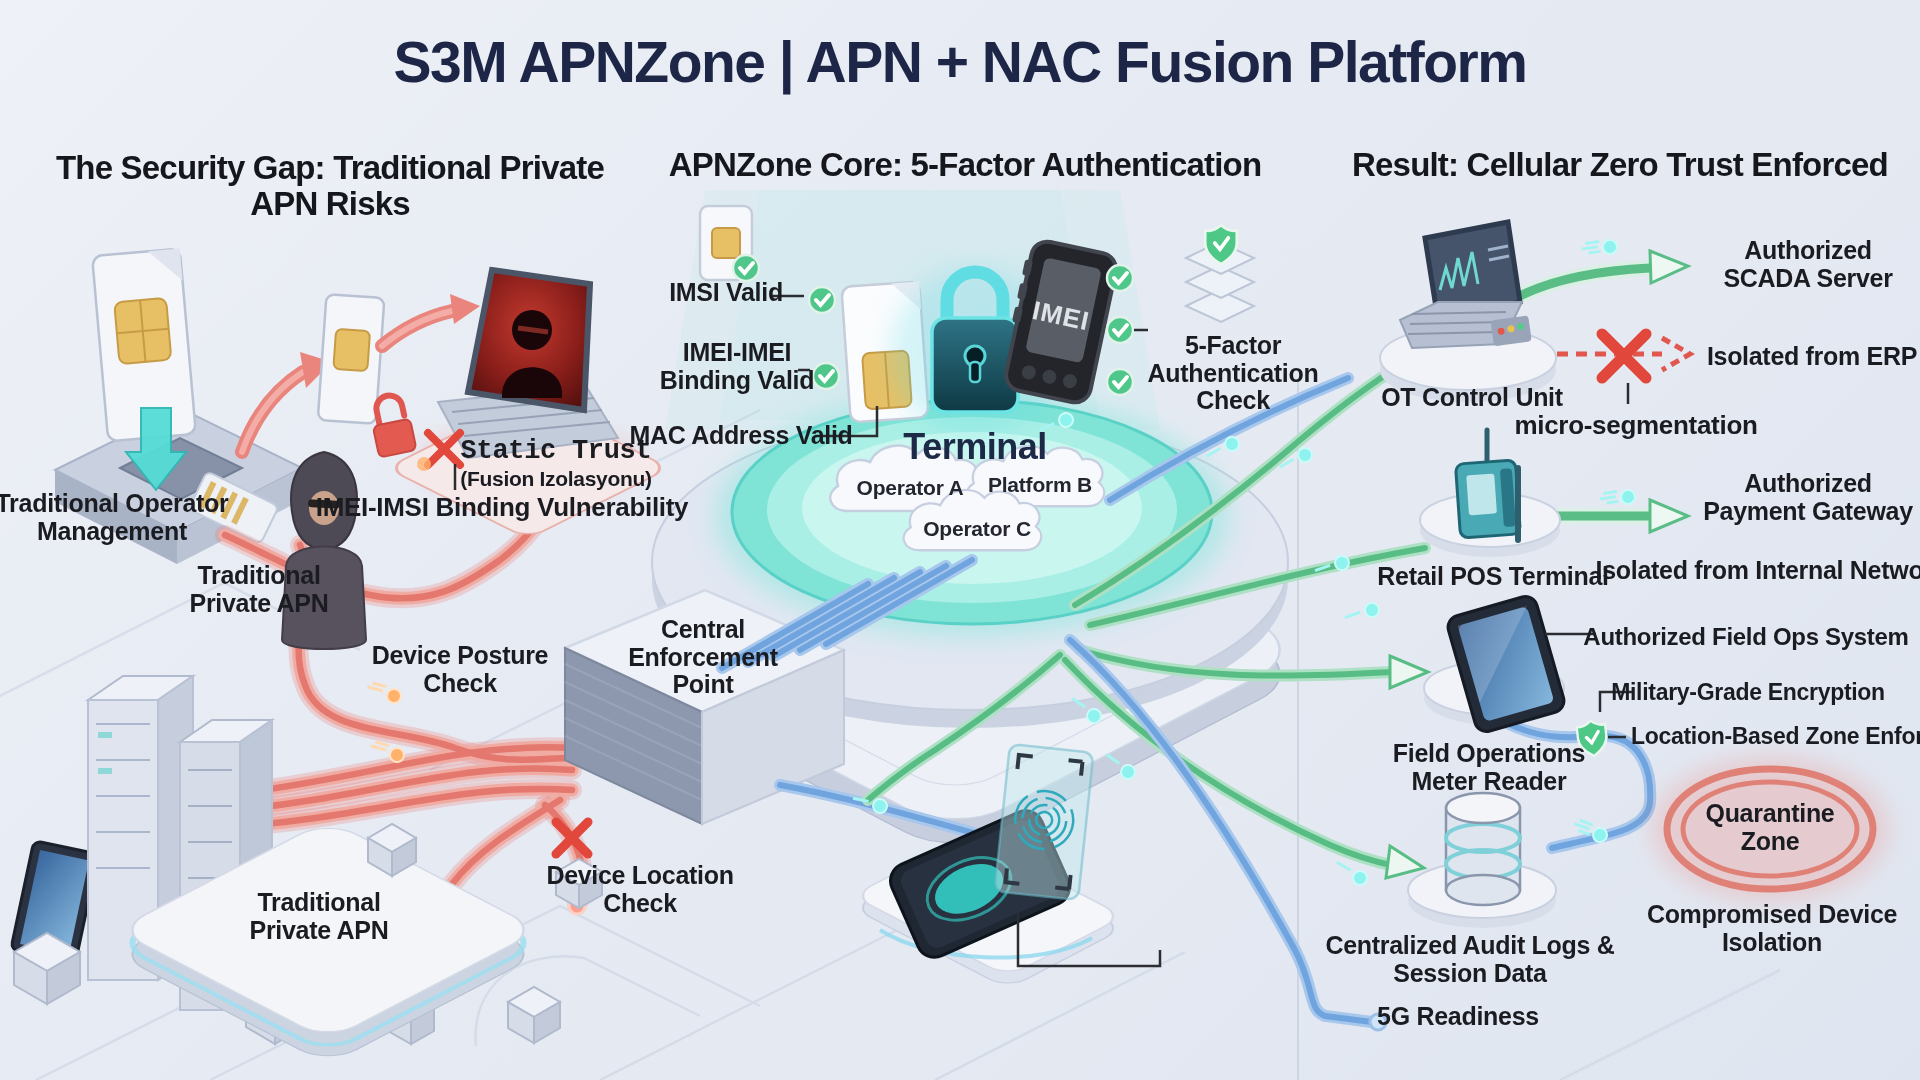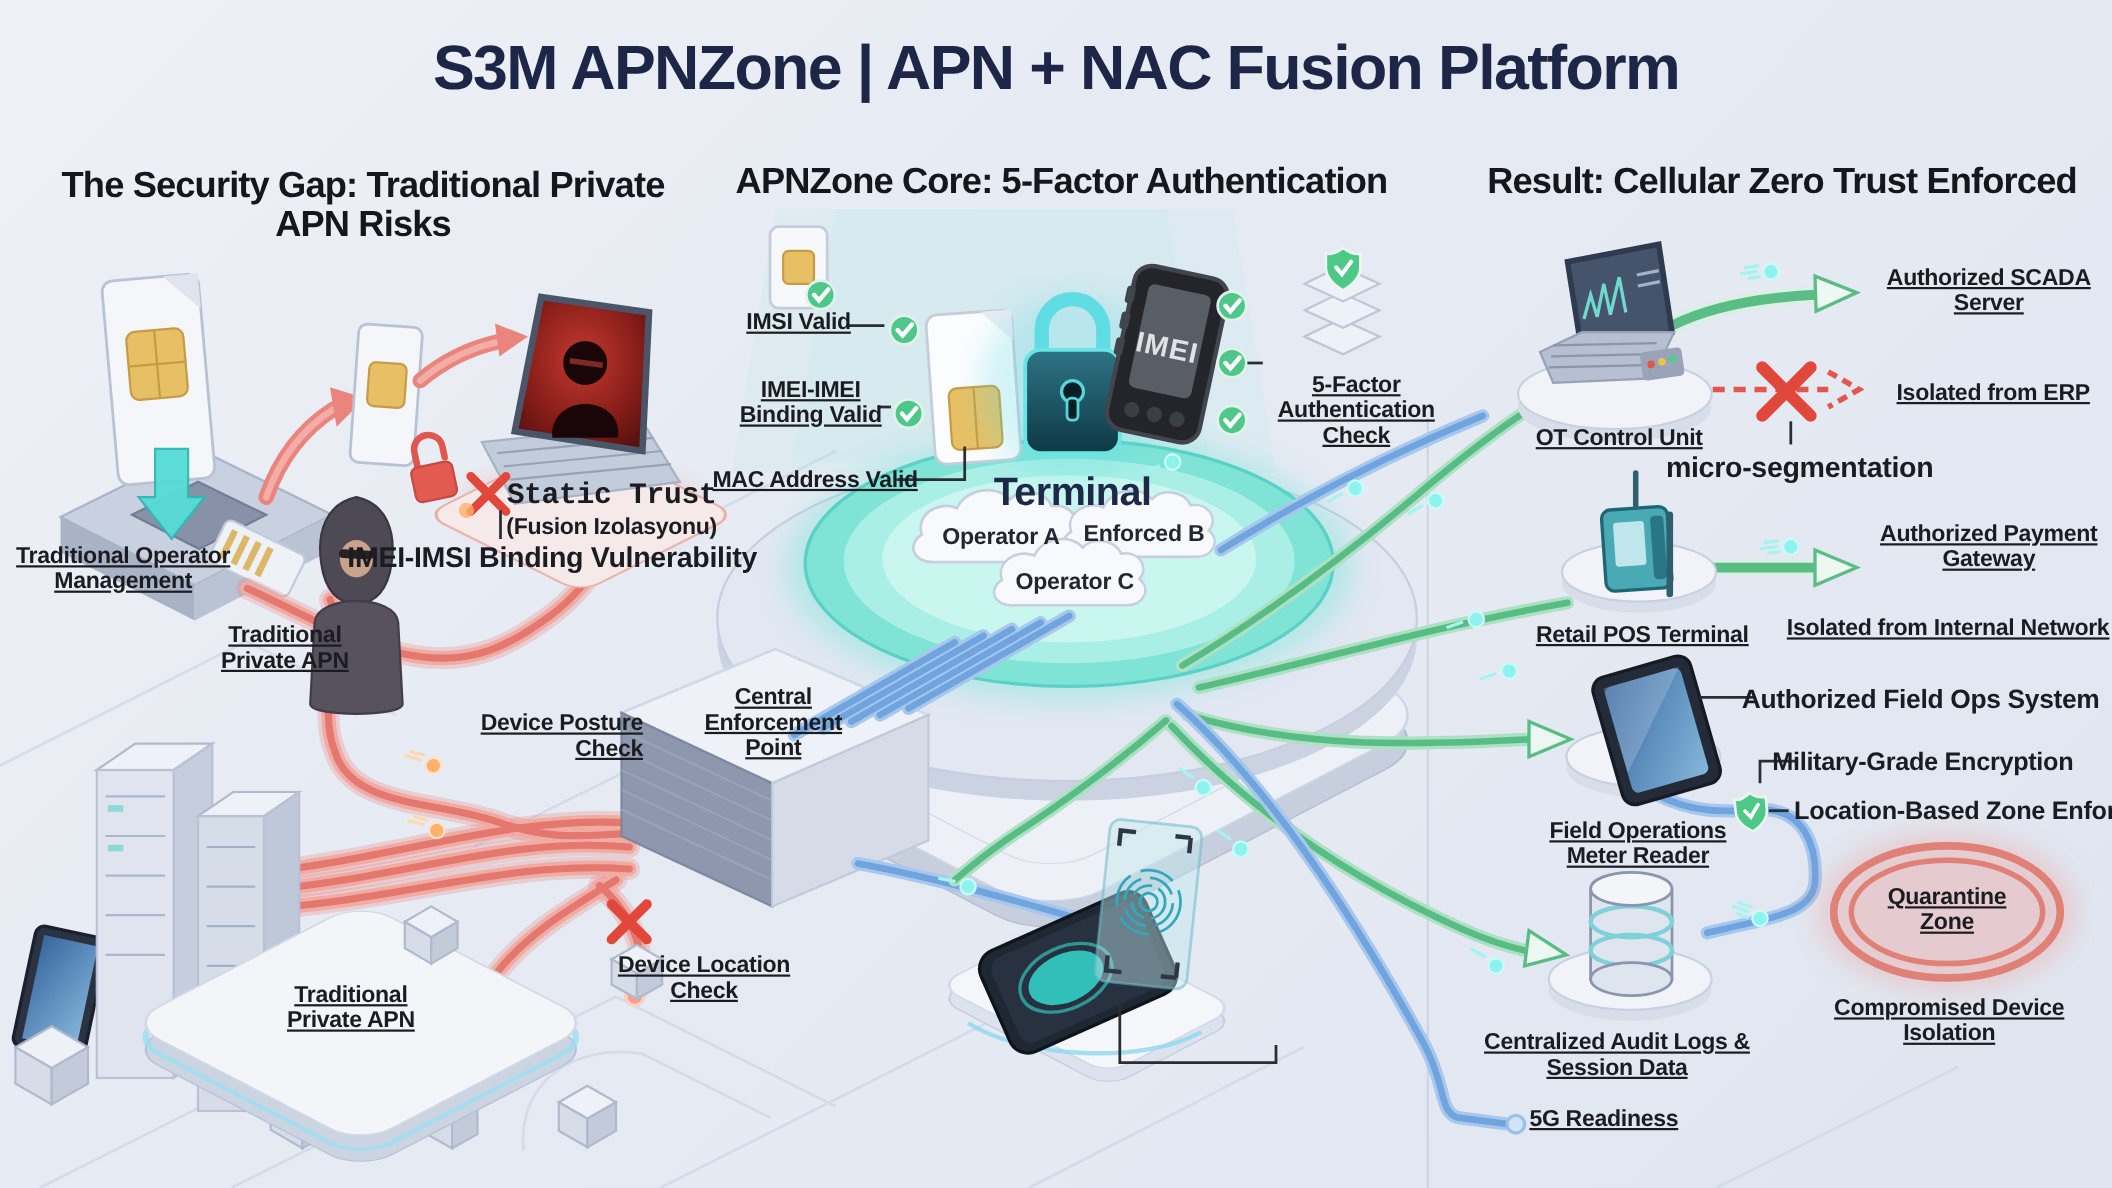--- a/index.html
+++ b/index.html
@@ -5,21 +5,21 @@
   html,body{margin:0;padding:0;width:1920px;height:1080px;overflow:hidden;
     font-family:"Liberation Sans",sans-serif;}
   #canvas{position:relative;width:1920px;height:1080px;overflow:hidden;
     background:linear-gradient(135deg,#eef1f7 0%,#e7ebf3 34%,#e4e9f2 66%,#dfe5f0 100%);}
   #art{position:absolute;left:0;top:0;z-index:1;}
   .lbl{position:absolute;z-index:3;transform:translate(-50%,-50%);font-weight:bold;
     color:#1b1c21;text-align:center;line-height:1.10;letter-spacing:-0.3px;white-space:nowrap;}
   .wrap{white-space:normal;}
   .title{font-size:57px;color:#1d2647;letter-spacing:-1.5px;}
   .heading{font-size:33px;color:#15171c;letter-spacing:-0.8px;}
-  .s27{font-size:27px;} .s26{font-size:26px;} .s25{font-size:21px;text-decoration:underline;} .s24{font-size:24px;}
+  .s27{font-size:27px;} .s26{font-size:26px;} .s25{font-size:25px;} .s24{font-size:24px;}
   .s23{font-size:23px;} .s22{font-size:26px;font-weight:700;} .s21{font-size:21px;} 
   .apnz{font-size:36px;color:#1c2a48;letter-spacing:-0.5px;}
   .opl{font-size:21px;color:#23262e;letter-spacing:-0.2px;}
   .imei-chip{color:#dfe2e6;font-size:26px;letter-spacing:1px;
     transform:translate(-50%,-50%) rotate(12deg);}
   .leftal{transform:translate(0,-50%);text-align:left;}
 </style>
 </head>
 <body>
 
@@ -618,33 +618,33 @@
 
 <div class="lbl heading wrap" style="left:330px;top:186px;width:585px;">The Security Gap: Traditional Private APN Risks</div>
 <div class="lbl heading" style="left:965px;top:165px;">APNZone Core: 5-Factor Authentication</div>
 <div class="lbl heading" style="left:1620px;top:165px;">Result: Cellular Zero Trust Enforced</div>
 
 <div class="lbl s25 wrap" style="left:112px;top:517px;width:250px;">Traditional Operator Management</div>
 <div class="lbl s27" style="left:556px;top:452px;font-family:Liberation Mono, monospace;">Static Trust</div>
 <div class="lbl s21" style="left:556px;top:479px;">(Fusion Izolasyonu)</div>
 <div class="lbl s26" style="left:502px;top:507px;">IMEI-IMSI Binding Vulnerability</div>
 <div class="lbl s25 wrap" style="left:259px;top:589px;width:150px;">Traditional Private APN</div>
-<div class="lbl s25 wrap" style="left:492px;top:669px;width:185px;text-align:right;">Device Posture Check</div>
+<div class="lbl s25 wrap" style="left:460px;top:669px;width:185px;">Device Posture Check</div>
 <div class="lbl s25 wrap" style="left:703px;top:657px;width:160px;">Central Enforcement Point</div>
 <div class="lbl s25 wrap" style="left:640px;top:889px;width:195px;">Device Location Check</div>
 <div class="lbl s25 wrap" style="left:319px;top:916px;width:150px;">Traditional Private APN</div>
 
 <div class="lbl s25" style="left:726px;top:293px;">IMSI Valid</div>
 <div class="lbl s25 wrap" style="left:737px;top:366px;width:160px;">IMEI-IMEI Binding Valid</div>
 <div class="lbl s25" style="left:741px;top:436px;">MAC Address Valid</div>
 <div class="lbl imei-chip" style="left:1061px;top:316px;">IMEI</div>
 <div class="lbl s25 wrap" style="left:1233px;top:373px;width:185px;">5-Factor Authentication Check</div>
 <div class="lbl apnz" style="left:975px;top:447px;">Terminal</div>
 <div class="lbl opl" style="left:910px;top:488px;">Operator A</div>
-<div class="lbl opl" style="left:1040px;top:485px;">Enforced B</div>
+<div class="lbl opl" style="left:1040px;top:485px;">Platform B</div>
 <div class="lbl opl" style="left:977px;top:529px;">Operator C</div>
 
 <div class="lbl s25" style="left:1472px;top:398px;">OT Control Unit</div>
 <div class="lbl s25 wrap" style="left:1808px;top:264px;width:190px;">Authorized SCADA Server</div>
 <div class="lbl s25" style="left:1812px;top:357px;">Isolated from ERP</div>
 <div class="lbl s22" style="left:1636px;top:425px;">micro-segmentation</div>
 <div class="lbl s25" style="left:1493px;top:577px;">Retail POS Terminal</div>
 <div class="lbl s25 wrap" style="left:1808px;top:497px;width:235px;">Authorized Payment Gateway</div>
 <div class="lbl s25" style="left:1771px;top:571px;">Isolated from Internal Network</div>
 <div class="lbl s24" style="left:1746px;top:637px;">Authorized Field Ops System</div>

